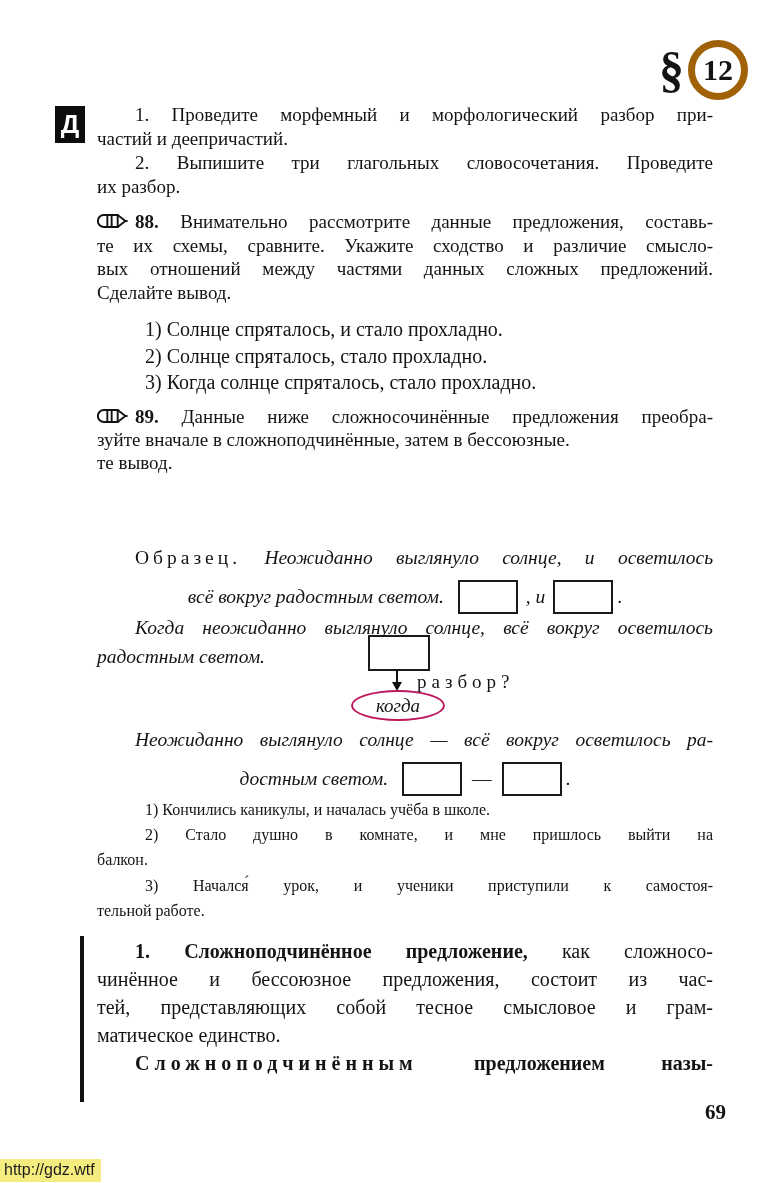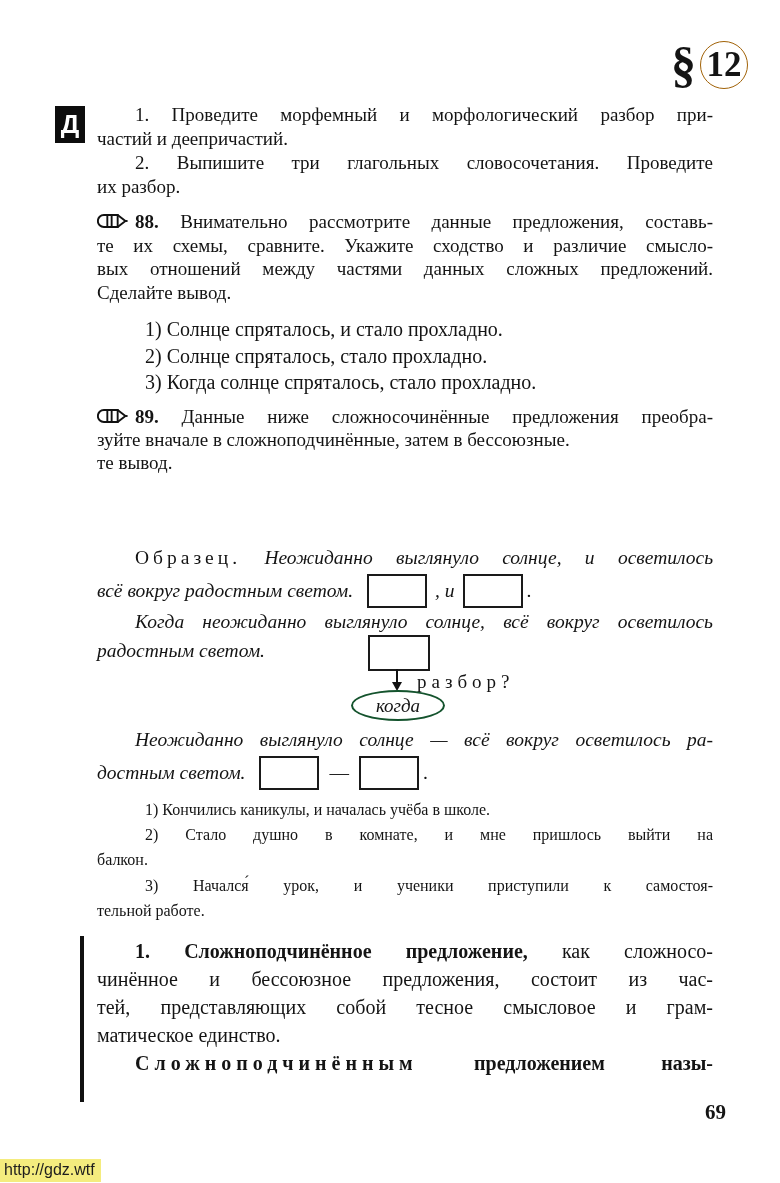--- a/index.html
+++ b/index.html
@@ -27,53 +27,53 @@
   #obrazec2{top:728px;font-size:19.5px;line-height:24px;}
   #items2{top:797px;font-size:16px;line-height:25.2px;}
   #rule{top:937px;font-size:20px;line-height:28px;}
 
   .item{margin-left:48px;}
 
   
   .badge{position:absolute;top:40px;right:32px;display:flex;align-items:center;}
   .badge .sect{font-size:50px;font-weight:bold;line-height:1;margin-right:4px;}
   .badge .circ{
-    width:46px;height:46px;border:1px solid #a16207;border-radius:50%;
+    width:46px;height:46px;border:7px solid #a16207;border-radius:50%;
     display:flex;align-items:center;justify-content:center;
-    font-size:35px;font-weight:bold;
+    font-size:30px;font-weight:bold;
   }
 
   
   .dmark{
     position:absolute;left:55px;top:106px;width:30px;height:37px;
     background:#0d0d0d;color:#fff;display:flex;align-items:center;justify-content:center;
     font-family:"Liberation Sans","DejaVu Sans",sans-serif;font-weight:bold;font-size:26px;
   }
 
   
   .pen{display:inline-block;vertical-align:-2px;margin-right:7px;}
 
   
   .sbox{
     display:inline-block;width:56px;height:30px;border:2px solid #1a1a1a;
     vertical-align:middle;background:#fff;
   }
-  .scheme-row{margin-top:2px;height:38px;display:flex;align-items:center;}
+  .scheme-row{margin-top:8px;height:38px;display:flex;align-items:center;justify-content:center;}
   .scheme-row .txt{margin-right:14px;}
   .conn{margin:0 8px;font-style:italic;}
   .dash{margin:0 10px;}
   .period{margin-left:4px;}
 
   
   .d-box{position:absolute;left:368px;top:635px;width:58px;height:32px;border:2px solid #1a1a1a;background:#fff;}
   .d-arrow{position:absolute;left:390px;top:669px;}
   .d-q{position:absolute;left:417px;top:671px;font-size:19px;letter-spacing:5px;white-space:nowrap;}
   .d-oval{
     position:absolute;left:351px;top:690px;width:90px;height:27px;
-    border:2px solid #14532d;border-radius:50%;
+    border:2px solid #be185d;border-radius:50%;
     display:flex;align-items:center;justify-content:center;
     font-style:italic;font-size:19px;
   }
 
   .sp-label{letter-spacing:4px;}
   .sp-bold{letter-spacing:5px;font-weight:bold;}
 
   
   .rule-bar{position:absolute;left:80px;top:936px;width:4px;height:166px;background:#111;}
 

